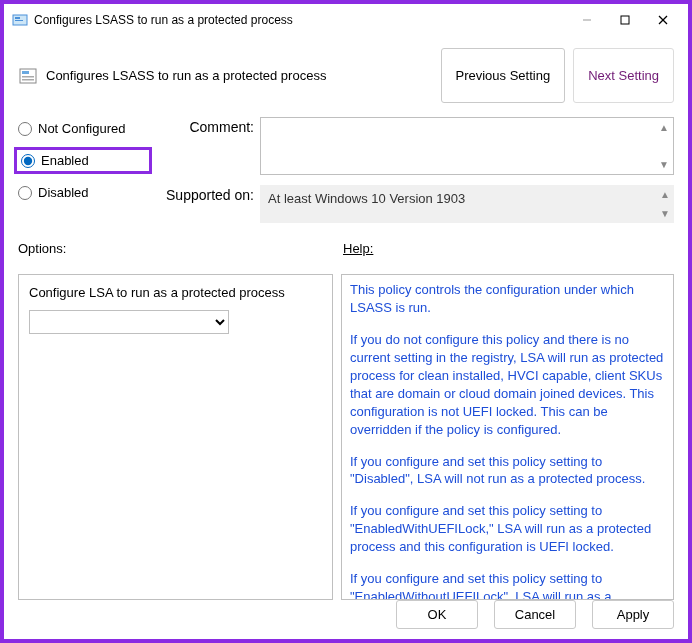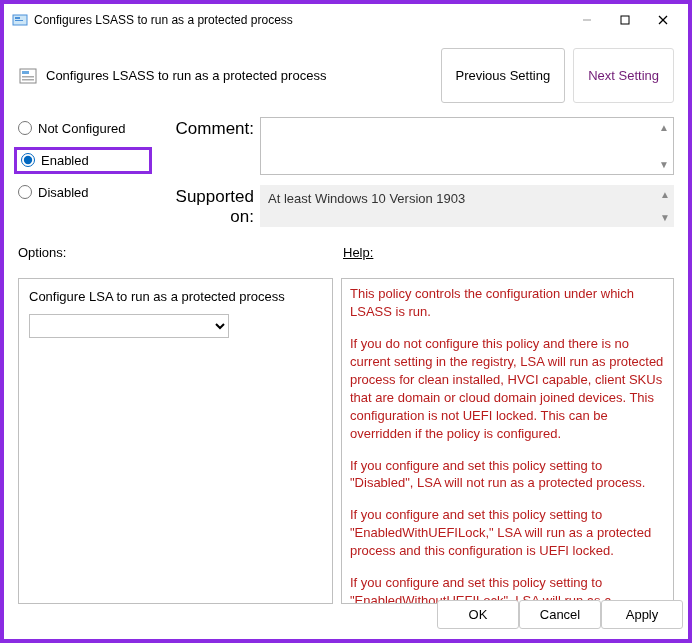--- a/index.html
+++ b/index.html
@@ -12,41 +12,41 @@
   .winbtn { width: 38px; height: 28px; display:flex; align-items:center; justify-content:center; }
   .winbtn svg { width:12px; height:12px; }
   .header-row { display:flex; align-items:center; padding: 12px 14px 6px 14px; }
   .header-row .h-icon { width:20px; height:20px; margin-right:8px; }
   .header-row .h-text { font-size:13px; flex:1; }
   .nav-btns { display:flex; gap:8px; margin-left:auto; }
   .btn { border:1px solid #c9c9c9; background:#fff; font-size:13px; padding:19px 14px; border-radius:3px; cursor:pointer; }
   .btn.disabled { color:#701a75; border-color:#dcdcdc; cursor:default; }
   .top-grid { display:flex; padding: 8px 14px 0 14px; gap: 10px; }
   .radio-col { width: 130px; display:flex; flex-direction:column; gap:14px; padding-top:4px; }
-  .radio { display:flex; align-items:flex-start; gap:6px; font-size:13px; }
+  .radio { display:flex; align-items:flex-end; gap:6px; font-size:13px; }
   .radio input { width:14px; height:14px; accent-color:#0067c0; margin:0; }
   .highlight { border:3px solid #8a2be2; padding:3px 4px; margin:-3px -4px; }
   .fields-col { flex:1; display:flex; flex-direction:column; gap:10px; }
   .field-row { display:flex; gap:6px; }
-  .field-label { width:96px; text-align:right; font-size:17px; padding-top:2px; }
+  .field-label { width:96px; text-align:right; font-size:14px; padding-top:2px; }
   .textarea-box { flex:1; border:1px solid #bfbfbf; background:#fff; position:relative; min-height:58px; }
   .supported-box { flex:1; border:0; background:#f0f0f0; position:relative; min-height:38px; font-size:13px; padding:6px 28px 0 8px; color:#333; }
   .scroll-arrows { position:absolute; right:4px; top:4px; bottom:4px; display:flex; flex-direction:column; justify-content:space-between; color:#888; font-size:10px; }
   .panel-labels { display:flex; padding: 18px 14px 6px 14px; gap:10px; }
   .label-left { width: 315px; font-size:13px; }
   .label-right { flex:1; font-size:13px;text-decoration:underline; }
   .panels { display:flex; padding: 12px 14px; gap:8px;justify-content:center; }
   .panel { border:1px solid #bfbfbf; background:#fff; height:326px; overflow:auto; }
   .panel-left { width:315px; padding:10px; }
   .panel-right { flex:1; padding:6px 8px; }
   .opt-label { font-size:13px; margin-bottom:10px; }
   .select { width:200px; height:24px; border:1px solid #bfbfbf; background:#fff; font-size:13px; }
-  .help-text { font-size:13px; line-height:1.38; color:#b91c1c; }
+  .help-text { font-size:13px; line-height:1.38; color:#1d4ed8; }
   .help-text p { margin:0 0 14px 0; }
-  .footer { position:absolute; bottom:10px; right:5px; display:flex; gap:0;align-items:flex-end; }
+  .footer { position:absolute; bottom:10px; right:14px; display:flex; gap:16px;align-items:flex-end; }
   .footer .btn { width:82px; text-align:center; padding:6px 0; }
 </style>
 </head>
 <body>
 
 <div class="outer">
 
   <div class="titlebar">
     <span class="t-icon">
       <svg viewBox="0 0 16 16">

